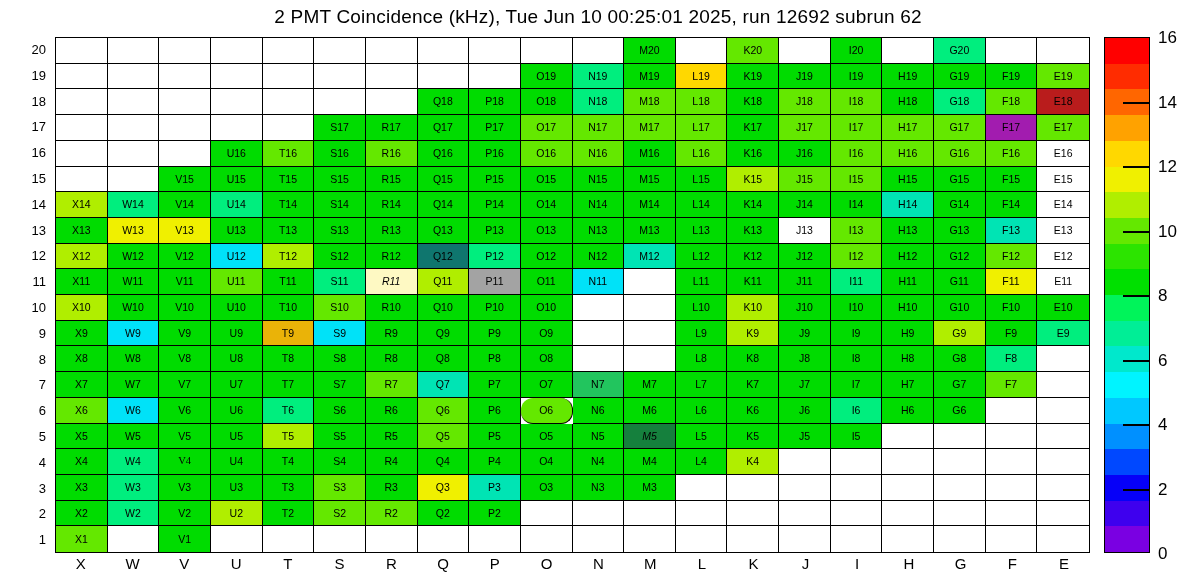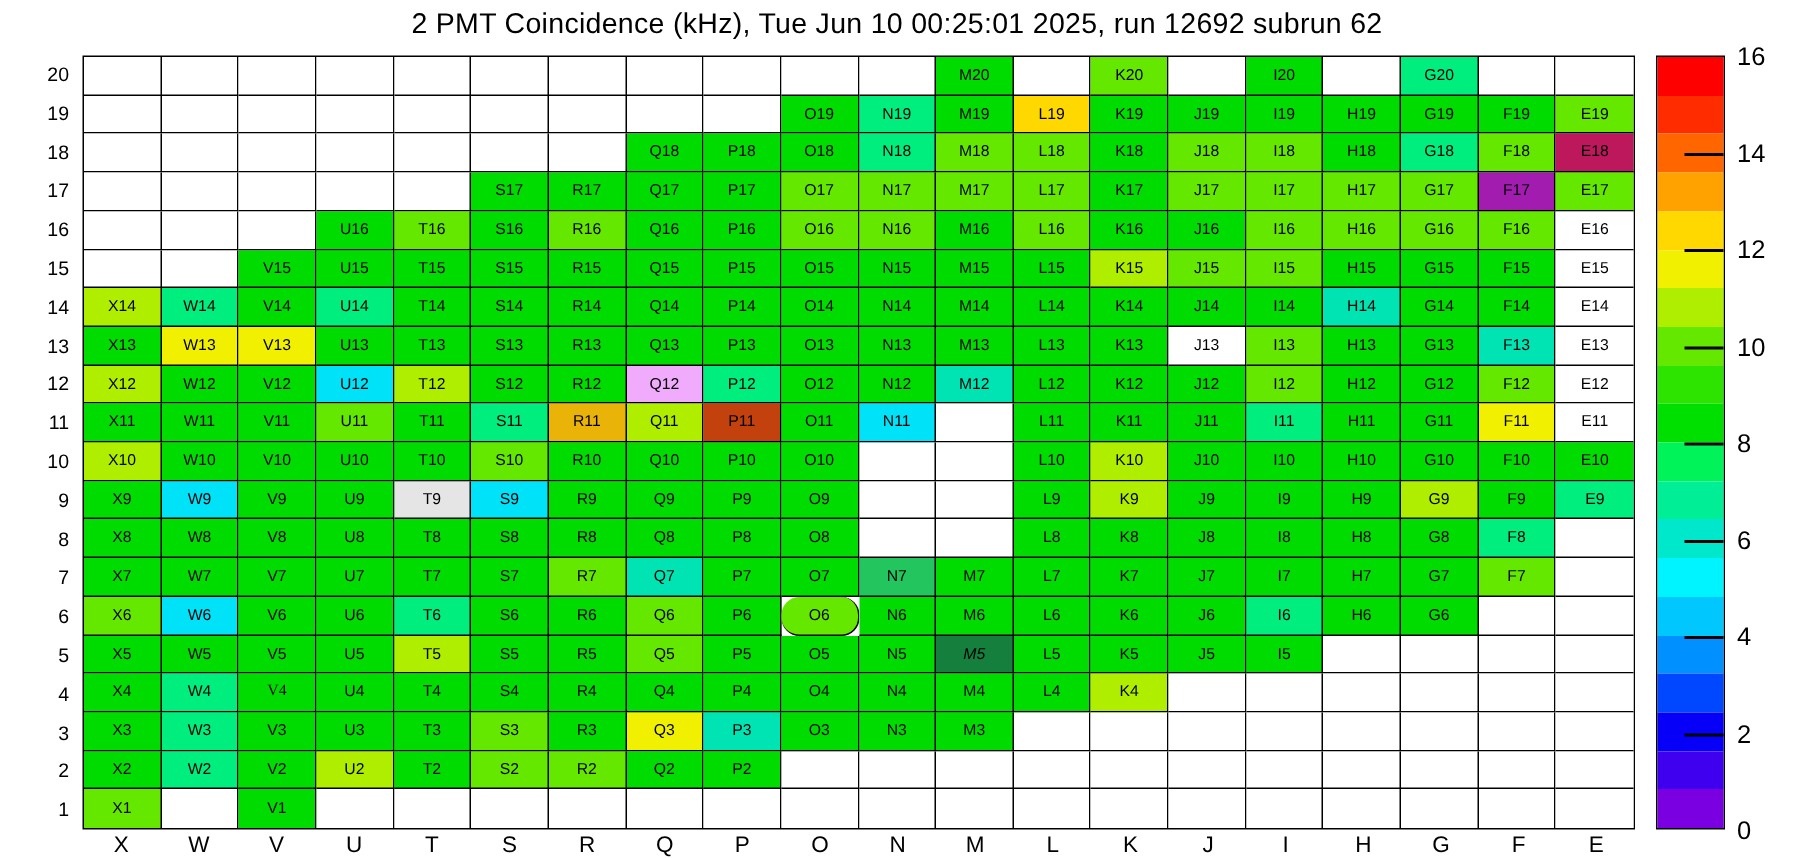--- a/index.html
+++ b/index.html
@@ -100,21 +100,21 @@
     <div class="cell" style="background: rgb(0, 220, 0);">O18</div>
     <div class="cell" style="background: rgb(0, 238, 126);">N18</div>
     <div class="cell" style="background: rgb(100, 232, 0);">M18</div>
     <div class="cell" style="background: rgb(100, 232, 0);">L18</div>
     <div class="cell" style="background: rgb(0, 220, 0);">K18</div>
     <div class="cell" style="background: rgb(100, 232, 0);">J18</div>
     <div class="cell" style="background: rgb(100, 232, 0);">I18</div>
     <div class="cell" style="background: rgb(0, 220, 0);">H18</div>
     <div class="cell" style="background: rgb(0, 238, 126);">G18</div>
     <div class="cell" style="background: rgb(100, 232, 0);">F18</div>
-    <div class="cell" style="background: #be185d;">E18</div>
+    <div class="cell" style="background: #b91c1c;">E18</div>
     <div class="cell"></div>
     <div class="cell"></div>
     <div class="cell"></div>
     <div class="cell"></div>
     <div class="cell"></div>
     <div class="cell" style="background: rgb(0, 220, 0);">S17</div>
     <div class="cell" style="background: rgb(0, 220, 0);">R17</div>
     <div class="cell" style="background: rgb(0, 220, 0);">Q17</div>
     <div class="cell" style="background: rgb(0, 220, 0);">P17</div>
     <div class="cell" style="background: rgb(100, 232, 0);">O17</div>
@@ -208,42 +208,42 @@
     <div class="cell" style="background: rgb(0, 220, 0);">G13</div>
     <div class="cell" style="background: rgb(0, 228, 180);">F13</div>
     <div class="cell">E13</div>
     <div class="cell" style="background: rgb(176, 238, 0);">X12</div>
     <div class="cell" style="background: rgb(0, 220, 0);">W12</div>
     <div class="cell" style="background: rgb(0, 220, 0);">V12</div>
     <div class="cell" style="background: rgb(0, 226, 248);">U12</div>
     <div class="cell" style="background: rgb(176, 238, 0);">T12</div>
     <div class="cell" style="background: rgb(0, 220, 0);">S12</div>
     <div class="cell" style="background: rgb(0, 220, 0);">R12</div>
-    <div class="cell" style="background: #f0abfc;">Q12</div>
+    <div class="cell" style="background: #0f766e;">Q12</div>
     <div class="cell" style="background: rgb(0, 238, 126);">P12</div>
     <div class="cell" style="background: rgb(0, 220, 0);">O12</div>
     <div class="cell" style="background: rgb(0, 220, 0);">N12</div>
     <div class="cell" style="background: rgb(0, 228, 180);">M12</div>
     <div class="cell" style="background: rgb(0, 220, 0);">L12</div>
     <div class="cell" style="background: rgb(0, 220, 0);">K12</div>
     <div class="cell" style="background: rgb(0, 220, 0);">J12</div>
     <div class="cell" style="background: rgb(100, 232, 0);">I12</div>
     <div class="cell" style="background: rgb(0, 220, 0);">H12</div>
     <div class="cell" style="background: rgb(0, 220, 0);">G12</div>
     <div class="cell" style="background: rgb(100, 232, 0);">F12</div>
     <div class="cell">E12</div>
     <div class="cell" style="background: rgb(0, 220, 0);">X11</div>
     <div class="cell" style="background: rgb(0, 220, 0);">W11</div>
     <div class="cell" style="background: rgb(0, 220, 0);">V11</div>
     <div class="cell" style="background: rgb(100, 232, 0);">U11</div>
     <div class="cell" style="background: rgb(0, 220, 0);">T11</div>
     <div class="cell" style="background: rgb(0, 238, 126);">S11</div>
-    <div class="cell" style="background: #eab308;">R11</div>
+    <div class="cell" style="background: #fef9c3; font-style: italic;">R11</div>
     <div class="cell" style="background: rgb(176, 238, 0);">Q11</div>
-    <div class="cell" style="background: #c2410c;">P11</div>
+    <div class="cell" style="background: #a3a3a3;">P11</div>
     <div class="cell" style="background: rgb(0, 220, 0);">O11</div>
     <div class="cell" style="background: rgb(0, 226, 248);">N11</div>
     <div class="cell"></div>
     <div class="cell" style="background: rgb(0, 220, 0);">L11</div>
     <div class="cell" style="background: rgb(0, 220, 0);">K11</div>
     <div class="cell" style="background: rgb(0, 220, 0);">J11</div>
     <div class="cell" style="background: rgb(0, 238, 126);">I11</div>
     <div class="cell" style="background: rgb(0, 220, 0);">H11</div>
     <div class="cell" style="background: rgb(0, 220, 0);">G11</div>
     <div class="cell" style="background: rgb(240, 240, 0);">F11</div>
@@ -265,21 +265,21 @@
     <div class="cell" style="background: rgb(0, 220, 0);">J10</div>
     <div class="cell" style="background: rgb(0, 220, 0);">I10</div>
     <div class="cell" style="background: rgb(0, 220, 0);">H10</div>
     <div class="cell" style="background: rgb(0, 220, 0);">G10</div>
     <div class="cell" style="background: rgb(0, 220, 0);">F10</div>
     <div class="cell" style="background: rgb(0, 220, 0);">E10</div>
     <div class="cell" style="background: rgb(0, 220, 0);">X9</div>
     <div class="cell" style="background: rgb(0, 226, 248);">W9</div>
     <div class="cell" style="background: rgb(0, 220, 0);">V9</div>
     <div class="cell" style="background: rgb(0, 220, 0);">U9</div>
-    <div class="cell" style="background: #e5e5e5;">T9</div>
+    <div class="cell" style="background: #eab308;">T9</div>
     <div class="cell" style="background: rgb(0, 226, 248);">S9</div>
     <div class="cell" style="background: rgb(0, 220, 0);">R9</div>
     <div class="cell" style="background: rgb(0, 220, 0);">Q9</div>
     <div class="cell" style="background: rgb(0, 220, 0);">P9</div>
     <div class="cell" style="background: rgb(0, 220, 0);">O9</div>
     <div class="cell"></div>
     <div class="cell"></div>
     <div class="cell" style="background: rgb(0, 220, 0);">L9</div>
     <div class="cell" style="background: rgb(176, 238, 0);">K9</div>
     <div class="cell" style="background: rgb(0, 220, 0);">J9</div>

